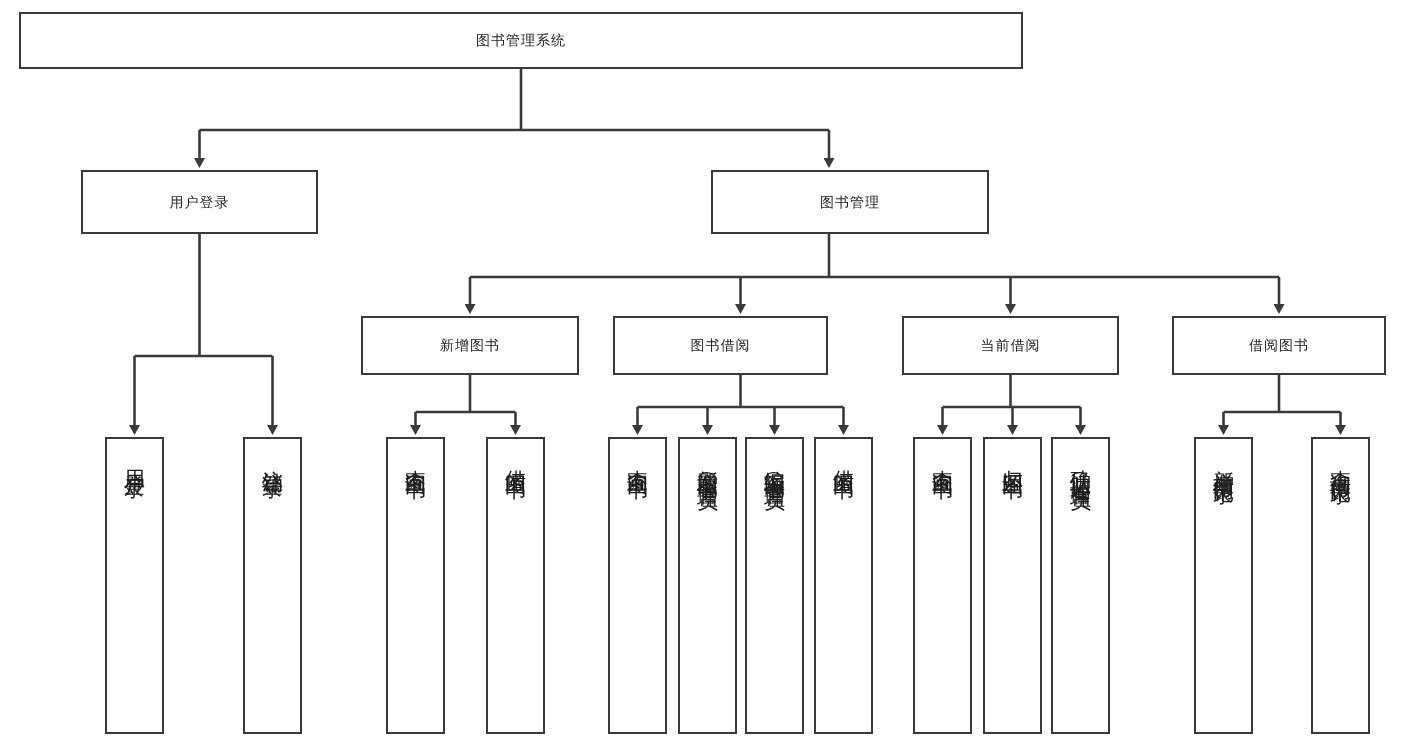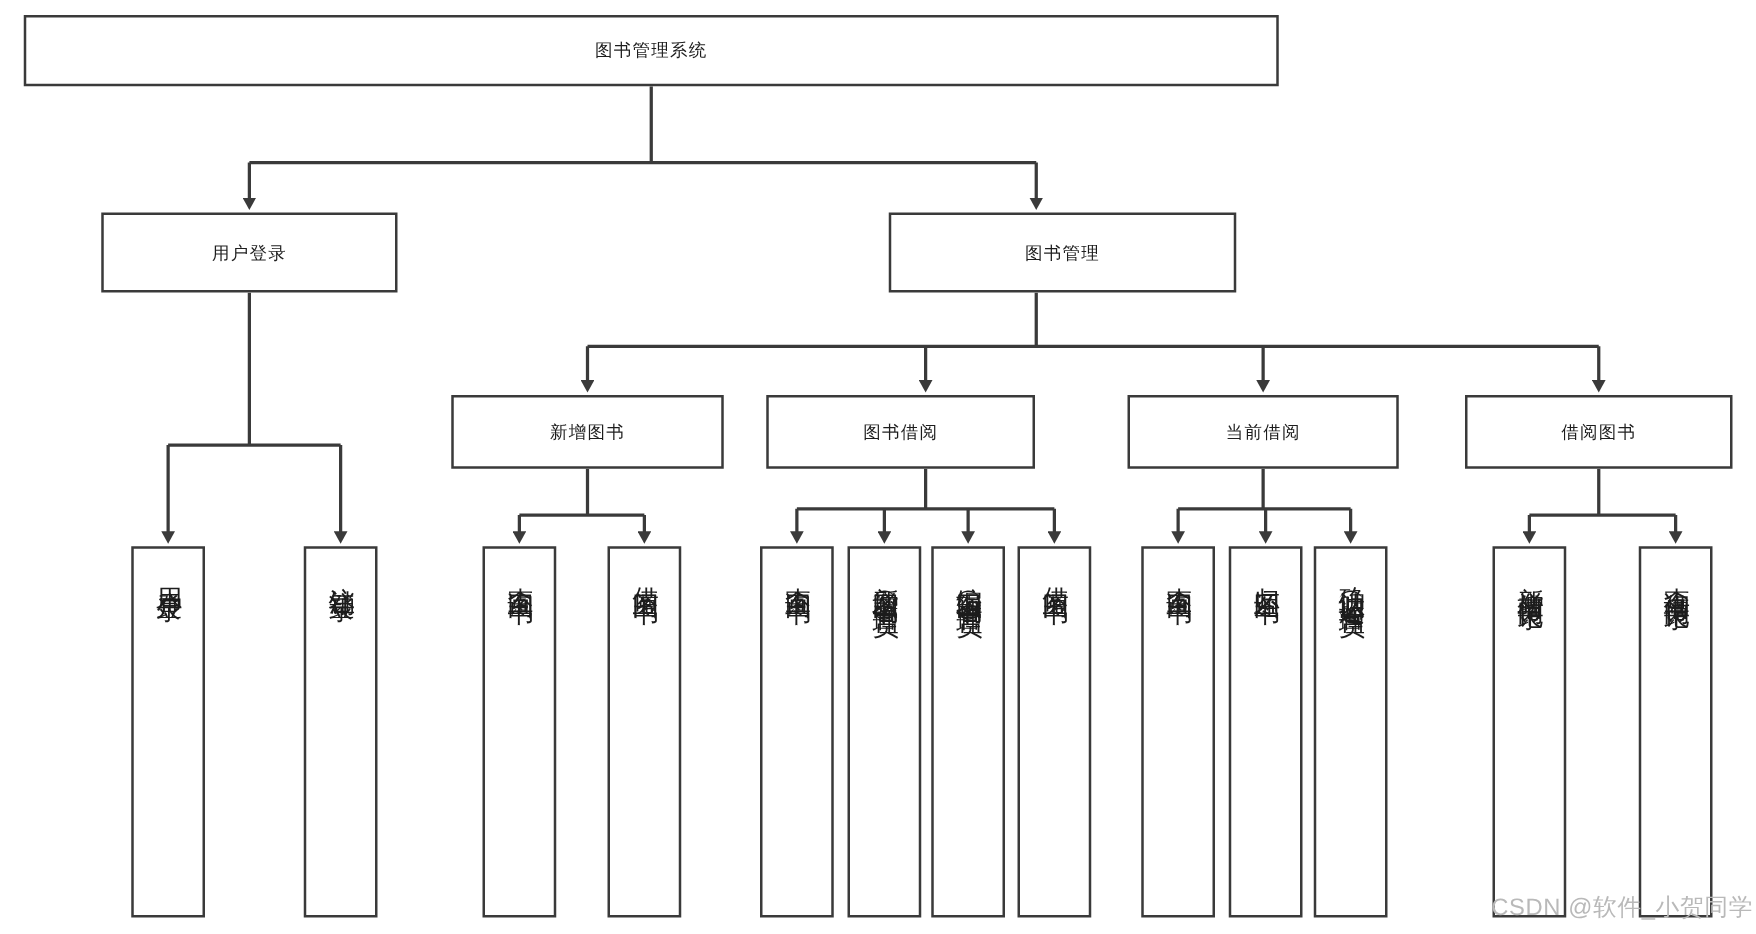--- a/index.html
+++ b/index.html
@@ -164,14 +164,13 @@
         <span class="node-label">确认归还（管理员）</span>
       </div>
       <div class="node-box vertical" style="left: 1194px; top: 437px; width: 59px; height: 297px;">
         <span class="node-label">新增借阅记录</span>
       </div>
       <div class="node-box vertical" style="left: 1311px; top: 437px; width: 59px; height: 297px;">
         <span class="node-label">查询借阅记录</span>
       </div>
     </div>
 
-  <div class="watermark" style="left:1193px; top:713px;">CSDN @软件_小贺同学</div>
 </div>
 
 </body></html>

